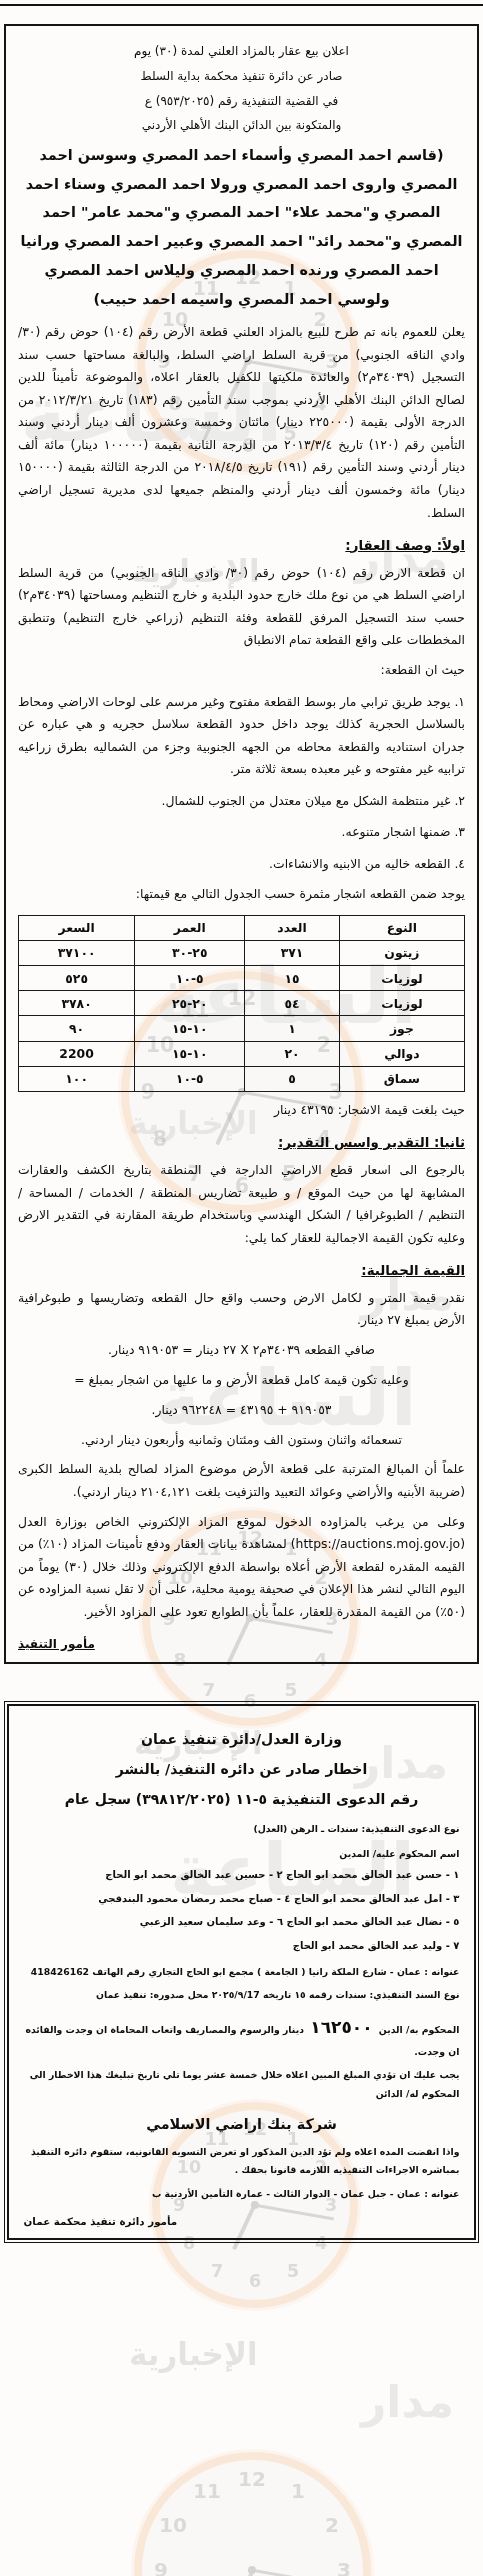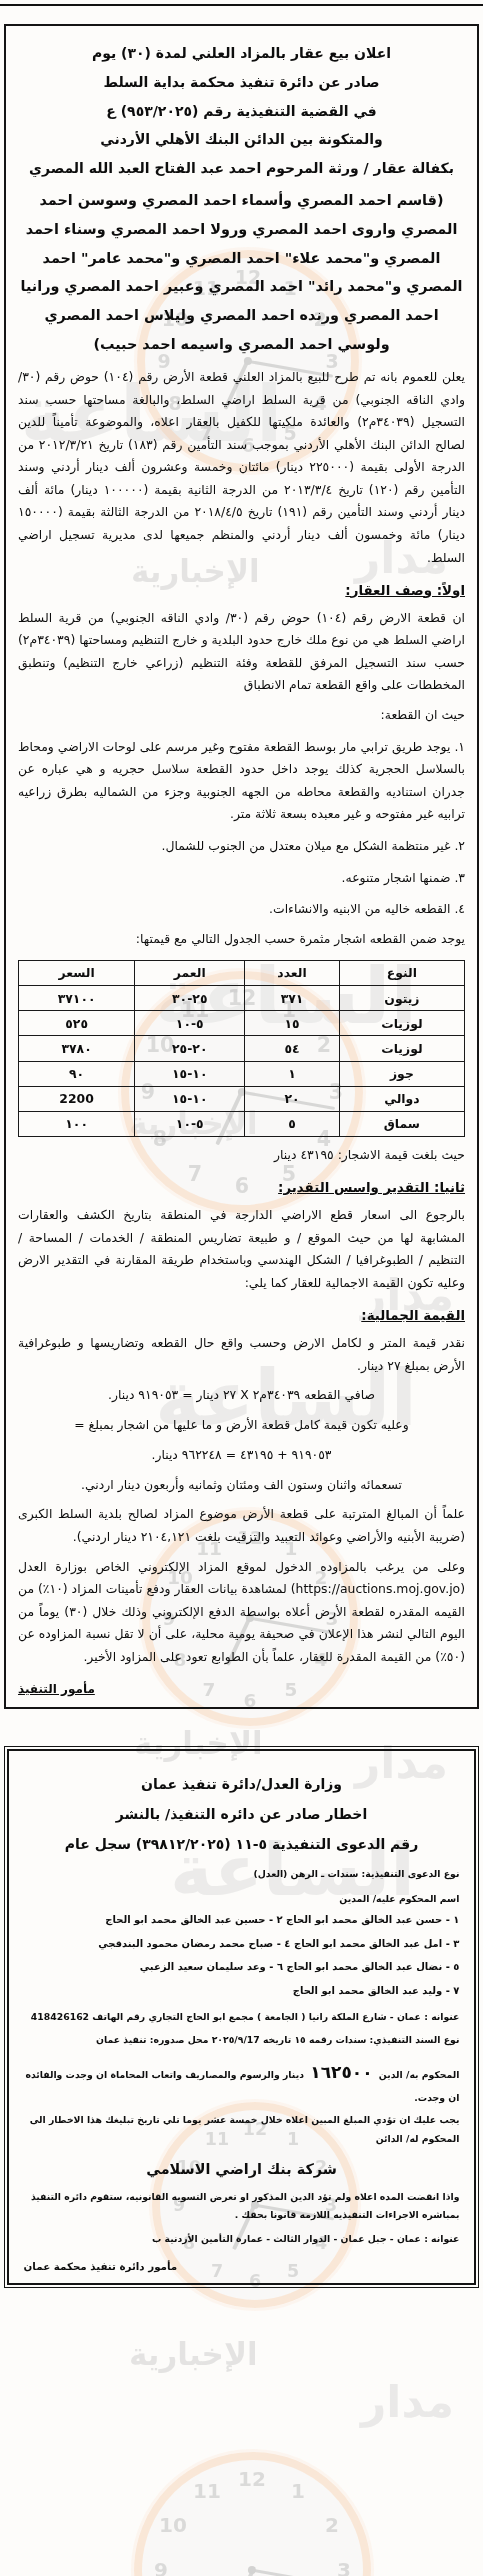--- a/index.html
+++ b/index.html
@@ -15,21 +15,21 @@
   .wm-num{position:absolute;color:#b9b9b9;font-weight:bold;transform:translate(-50%,-50%);}
   .wm-hand{position:absolute;background:#b3b3b3;border-radius:1.5px;transform-origin:50% 100%;}
   .wm-dot{position:absolute;width:8.2px;height:8.2px;border-radius:50%;background:#ababab;transform:translate(-50%,-50%);}
 
   
   .box{position:relative;z-index:1;margin:0 3.6px;background:transparent;}
   .box1{margin-top:24px;border:2.6px solid #141414;padding:13.4px 12.4px 11.3px;}
   .box2{margin-top:40px;border:2.1px solid #141414;outline:1.5px solid #141414;outline-offset:2.6px;padding:17.5px 14.4px 11.3px;margin-left:7.2px;margin-right:7.2px;}
 
   p,h1,h2,h3{margin:0;}
-  .t1{font-size:14px;font-weight:bold;text-align:center;line-height:2.05;}
+  .t1{font-size:12px;font-weight:normal;text-align:center;line-height:2.05;}
   .heirs{font-size:14.4px;font-weight:bold;text-align:center;line-height:2.0;margin-top:3.1px;}
   .par{font-size:12.4px;font-weight:normal;text-align:justify;line-height:1.82;margin-top:7.2px;}
   .tight{margin-top:9px;}
   .center{text-align:center;}
   .underlined{text-decoration:underline;}
   h3.head{font-size:13.4px;font-weight:bold;text-decoration:underline;margin:13.4px 0 5.2px;}
   .sig{font-size:12px;font-weight:bold;text-align:left;margin-top:13.4px;}
 
   table.trees{width:100%;border-collapse:collapse;margin:9.3px 0 5.2px;border:1.5px solid #1a1a1a;}
   table.trees th,table.trees td{border:1px solid #1a1a1a;border-bottom-width:1.5px;padding:4.6px 3.1px;font-size:12.4px;font-weight:bold;text-align:center;}
@@ -150,21 +150,20 @@
       </div>
     </div>
 
   <section class="box box1">
     <div>
 
     <p class="t1">اعلان بيع عقار بالمزاد العلني لمدة (٣٠) يوم</p>
         <p class="t1">صادر عن دائرة تنفيذ محكمة بداية السلط</p>
         <p class="t1">في القضية التنفيذية رقم (٩٥٣/٢٠٢٥) ع</p>
         <p class="t1">والمتكونة بين الدائن البنك الأهلي الأردني</p>
-        <p class="t1">بكفالة عقار / ورثة المرحوم احمد عبد الفتاح العبد الله المصري</p>
       </div>
     <p class="heirs">(قاسم احمد المصري وأسماء احمد المصري وسوسن احمد المصري واروى احمد المصري ورولا احمد المصري وسناء احمد المصري و"محمد علاء" احمد المصري و"محمد عامر" احمد المصري و"محمد رائد" احمد المصري وعبير احمد المصري ورانيا احمد المصري ورنده احمد المصري وليلاس احمد المصري ولوسي احمد المصري واسيمه احمد حبيب)</p>
     <p class="par">يعلن للعموم بانه تم طرح للبيع بالمزاد العلني قطعة الأرض رقم (١٠٤) حوض رقم (٣٠/ وادي الناقه الجنوبي) من قرية السلط اراضي السلط، والبالغة مساحتها حسب سند التسجيل (٣٤٠٣٩م٢) والعائدة ملكيتها للكفيل بالعقار اعلاه، والموضوعة تأميناً للدين لصالح الدائن البنك الأهلي الأردني بموجب سند التأمين رقم (١٨٣) تاريخ ٢٠١٢/٣/٢١ من الدرجة الأولى بقيمة (٢٢٥٠٠٠ دينار) مائتان وخمسة وعشرون ألف دينار أردني وسند التأمين رقم (١٢٠) تاريخ ٢٠١٣/٣/٤ من الدرجة الثانية بقيمة (١٠٠٠٠٠ دينار) مائة ألف دينار أردني وسند التأمين رقم (١٩١) تاريخ ٢٠١٨/٤/٥ من الدرجة الثالثة بقيمة (١٥٠٠٠٠ دينار) مائة وخمسون ألف دينار أردني والمنظم جميعها لدى مديرية تسجيل اراضي السلط.</p>
 
     <h3 class="head">اولاً: وصف العقار:</h3>
     <p class="par tight">ان قطعة الارض رقم (١٠٤) حوض رقم (٣٠/ وادي الناقه الجنوبي) من قرية السلط اراضي السلط هي من نوع ملك خارج حدود البلدية و خارج التنظيم ومساحتها (٣٤٠٣٩م٢) حسب سند التسجيل المرفق للقطعة وفئة التنظيم (زراعي خارج التنظيم) وتنطبق المخططات على واقع القطعة تمام الانطباق</p>
     <p class="par">حيث ان القطعة:</p>
     <div>
 
     <p class="par tight">١. يوجد طريق ترابي مار بوسط القطعة مفتوح وغير مرسم على لوحات الاراضي ومحاط بالسلاسل الحجرية كذلك يوجد داخل حدود القطعة سلاسل حجريه و هي عباره عن جدران استناديه والقطعة محاطه من الجهه الجنوبية وجزء من الشماليه بطرق زراعيه ترابيه غير مفتوحه و غير معبده بسعة ثلاثة متر.</p>

